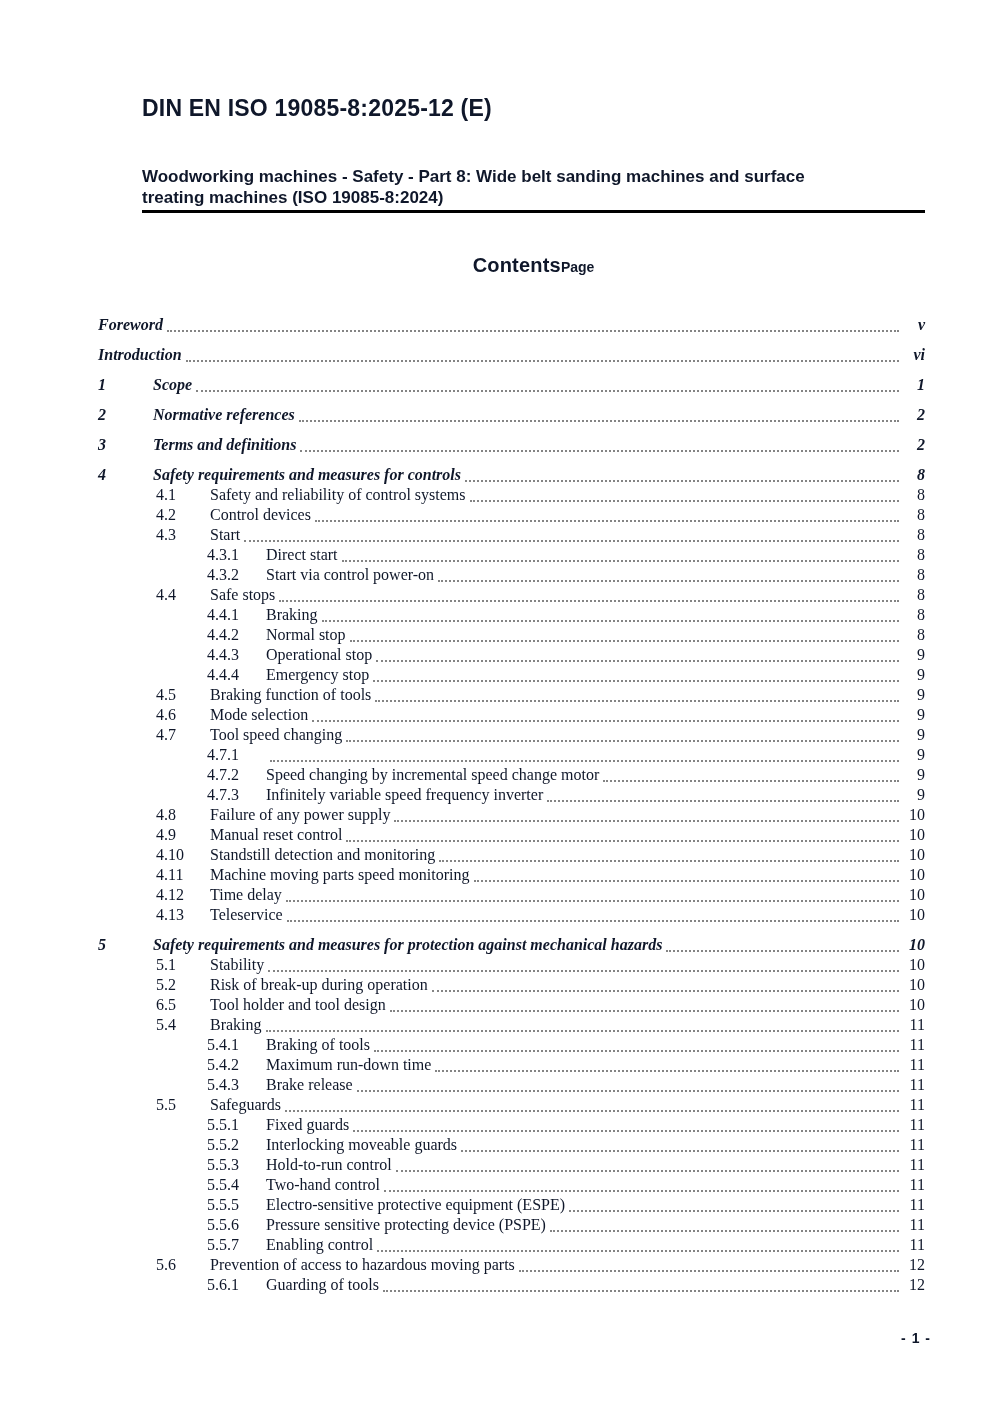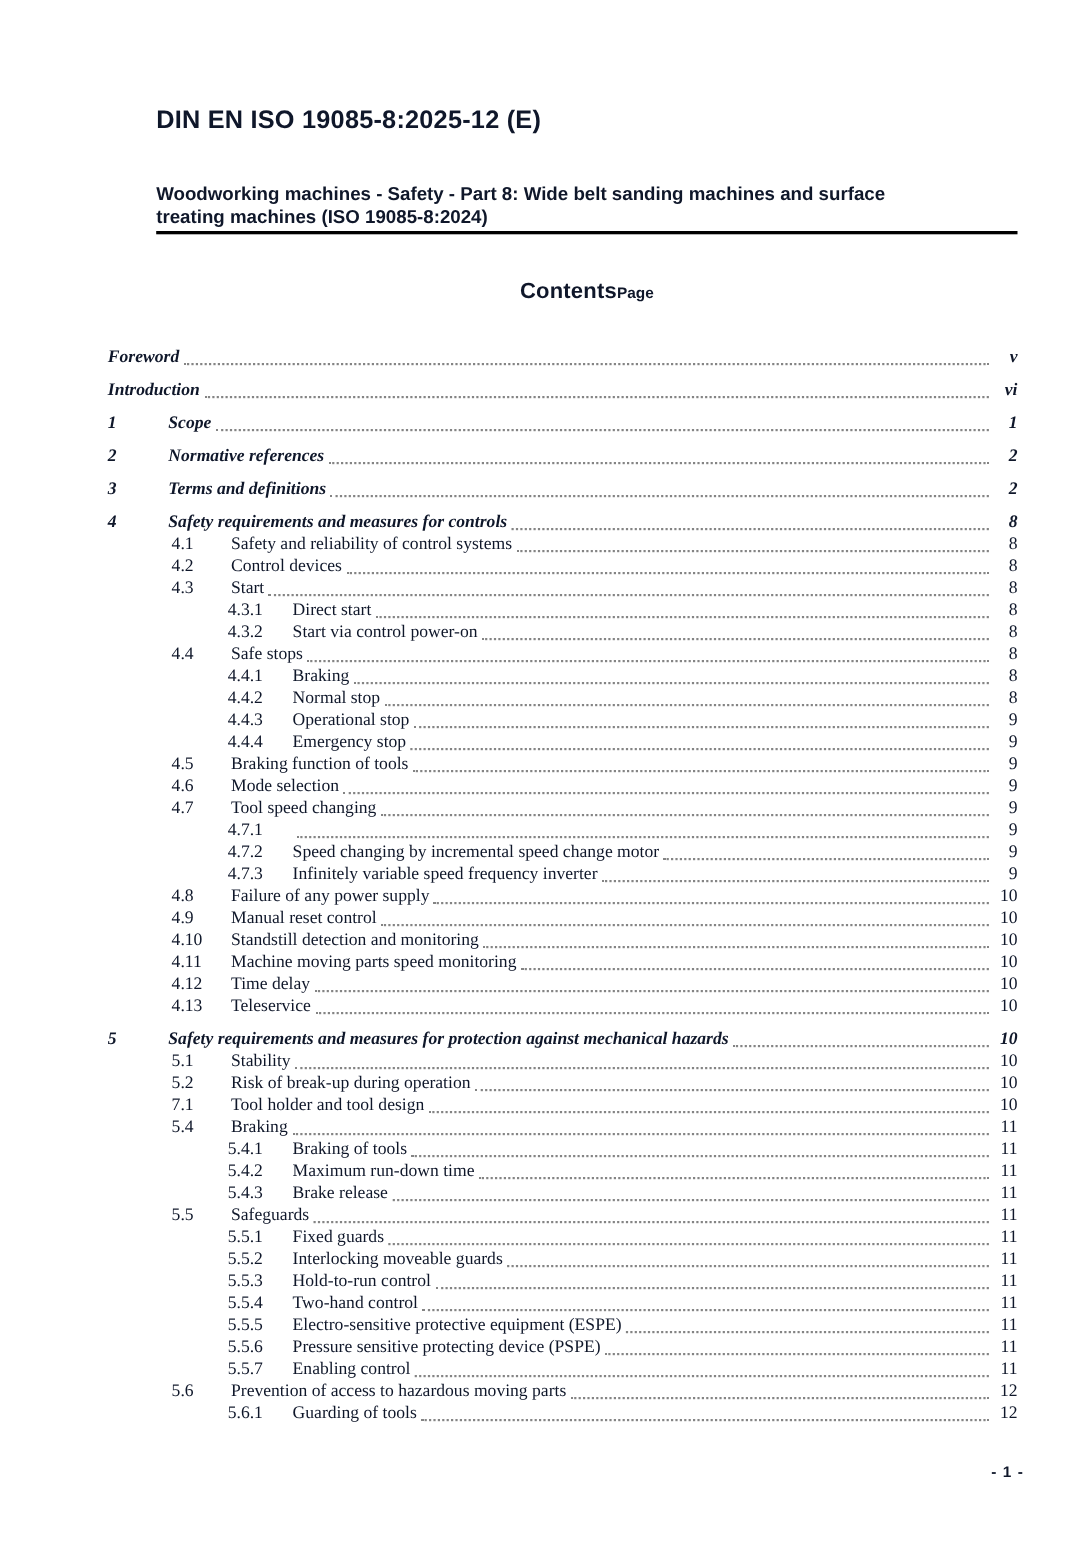--- a/index.html
+++ b/index.html
@@ -290,21 +290,21 @@
         <span class="leader"></span>
         <span class="pagenum">10</span>
       </div>
       <div class="toc-row lvl2">
         <span class="num">5.2</span>
         <span class="title">Risk of break-up during operation</span>
         <span class="leader"></span>
         <span class="pagenum">10</span>
       </div>
       <div class="toc-row lvl2">
-        <span class="num">7.1</span>
+        <span class="num">6.5</span>
         <span class="title">Tool holder and tool design</span>
         <span class="leader"></span>
         <span class="pagenum">10</span>
       </div>
       <div class="toc-row lvl2">
         <span class="num">5.4</span>
         <span class="title">Braking</span>
         <span class="leader"></span>
         <span class="pagenum">11</span>
       </div>

